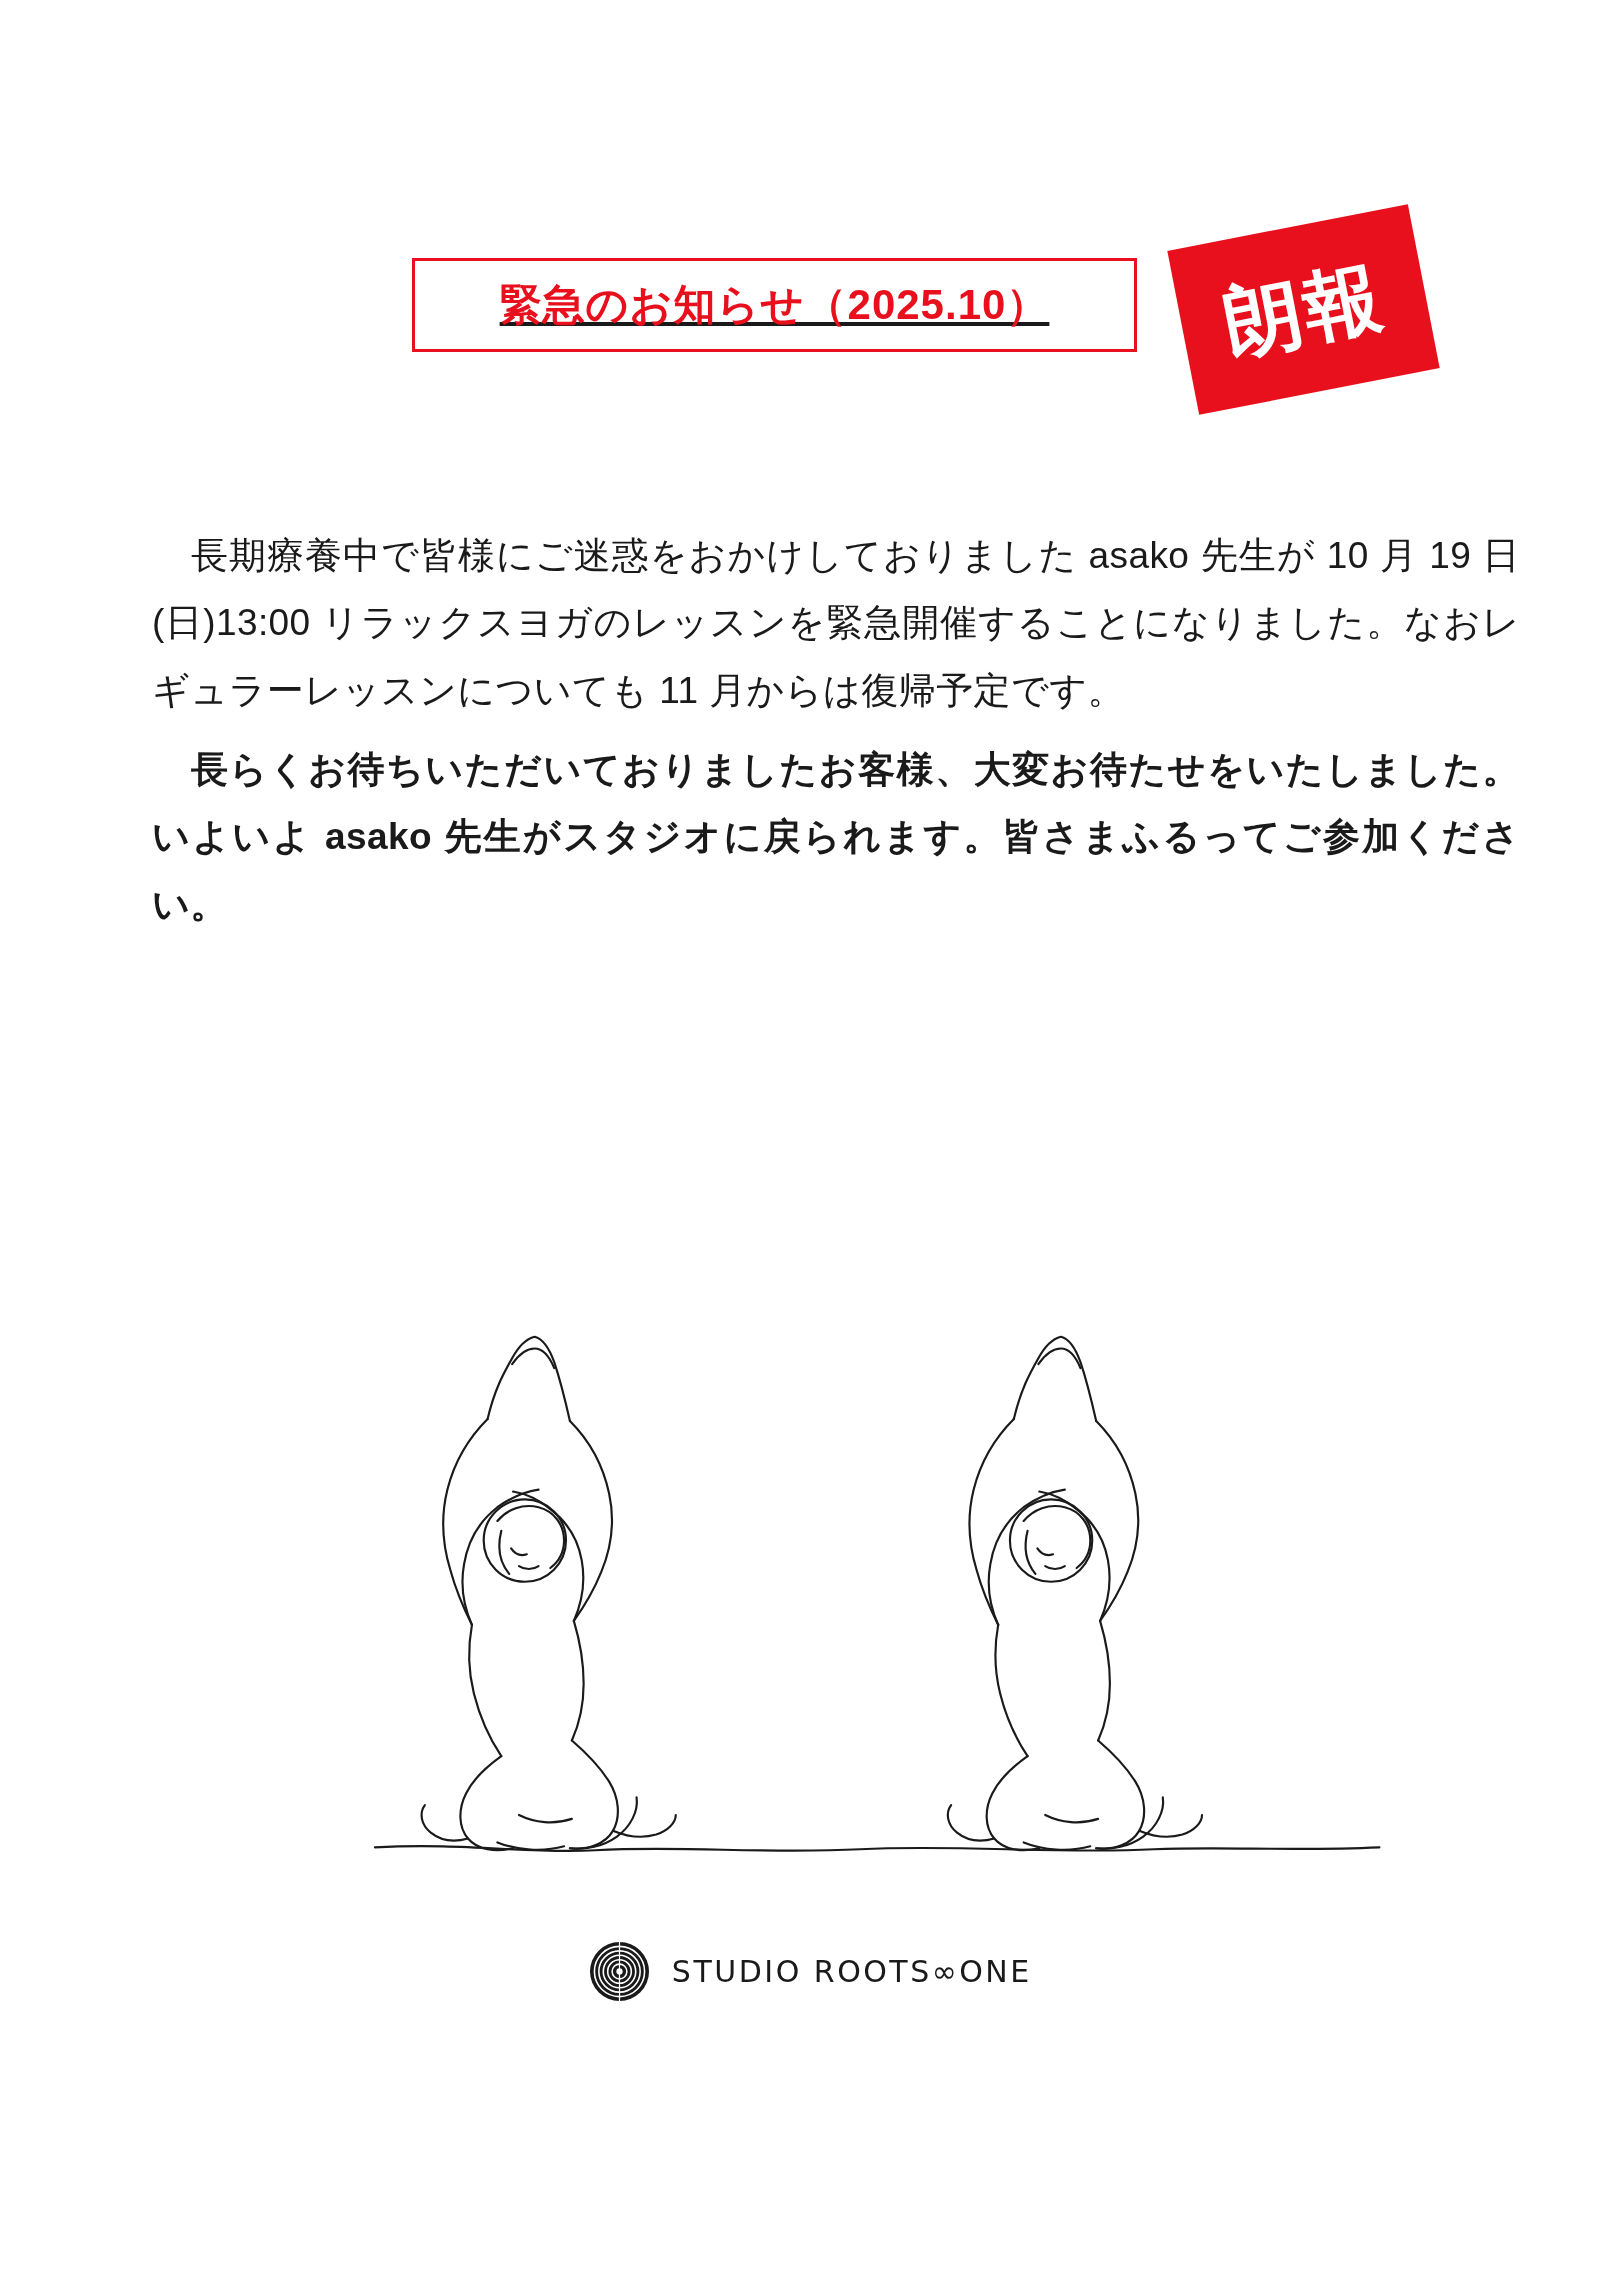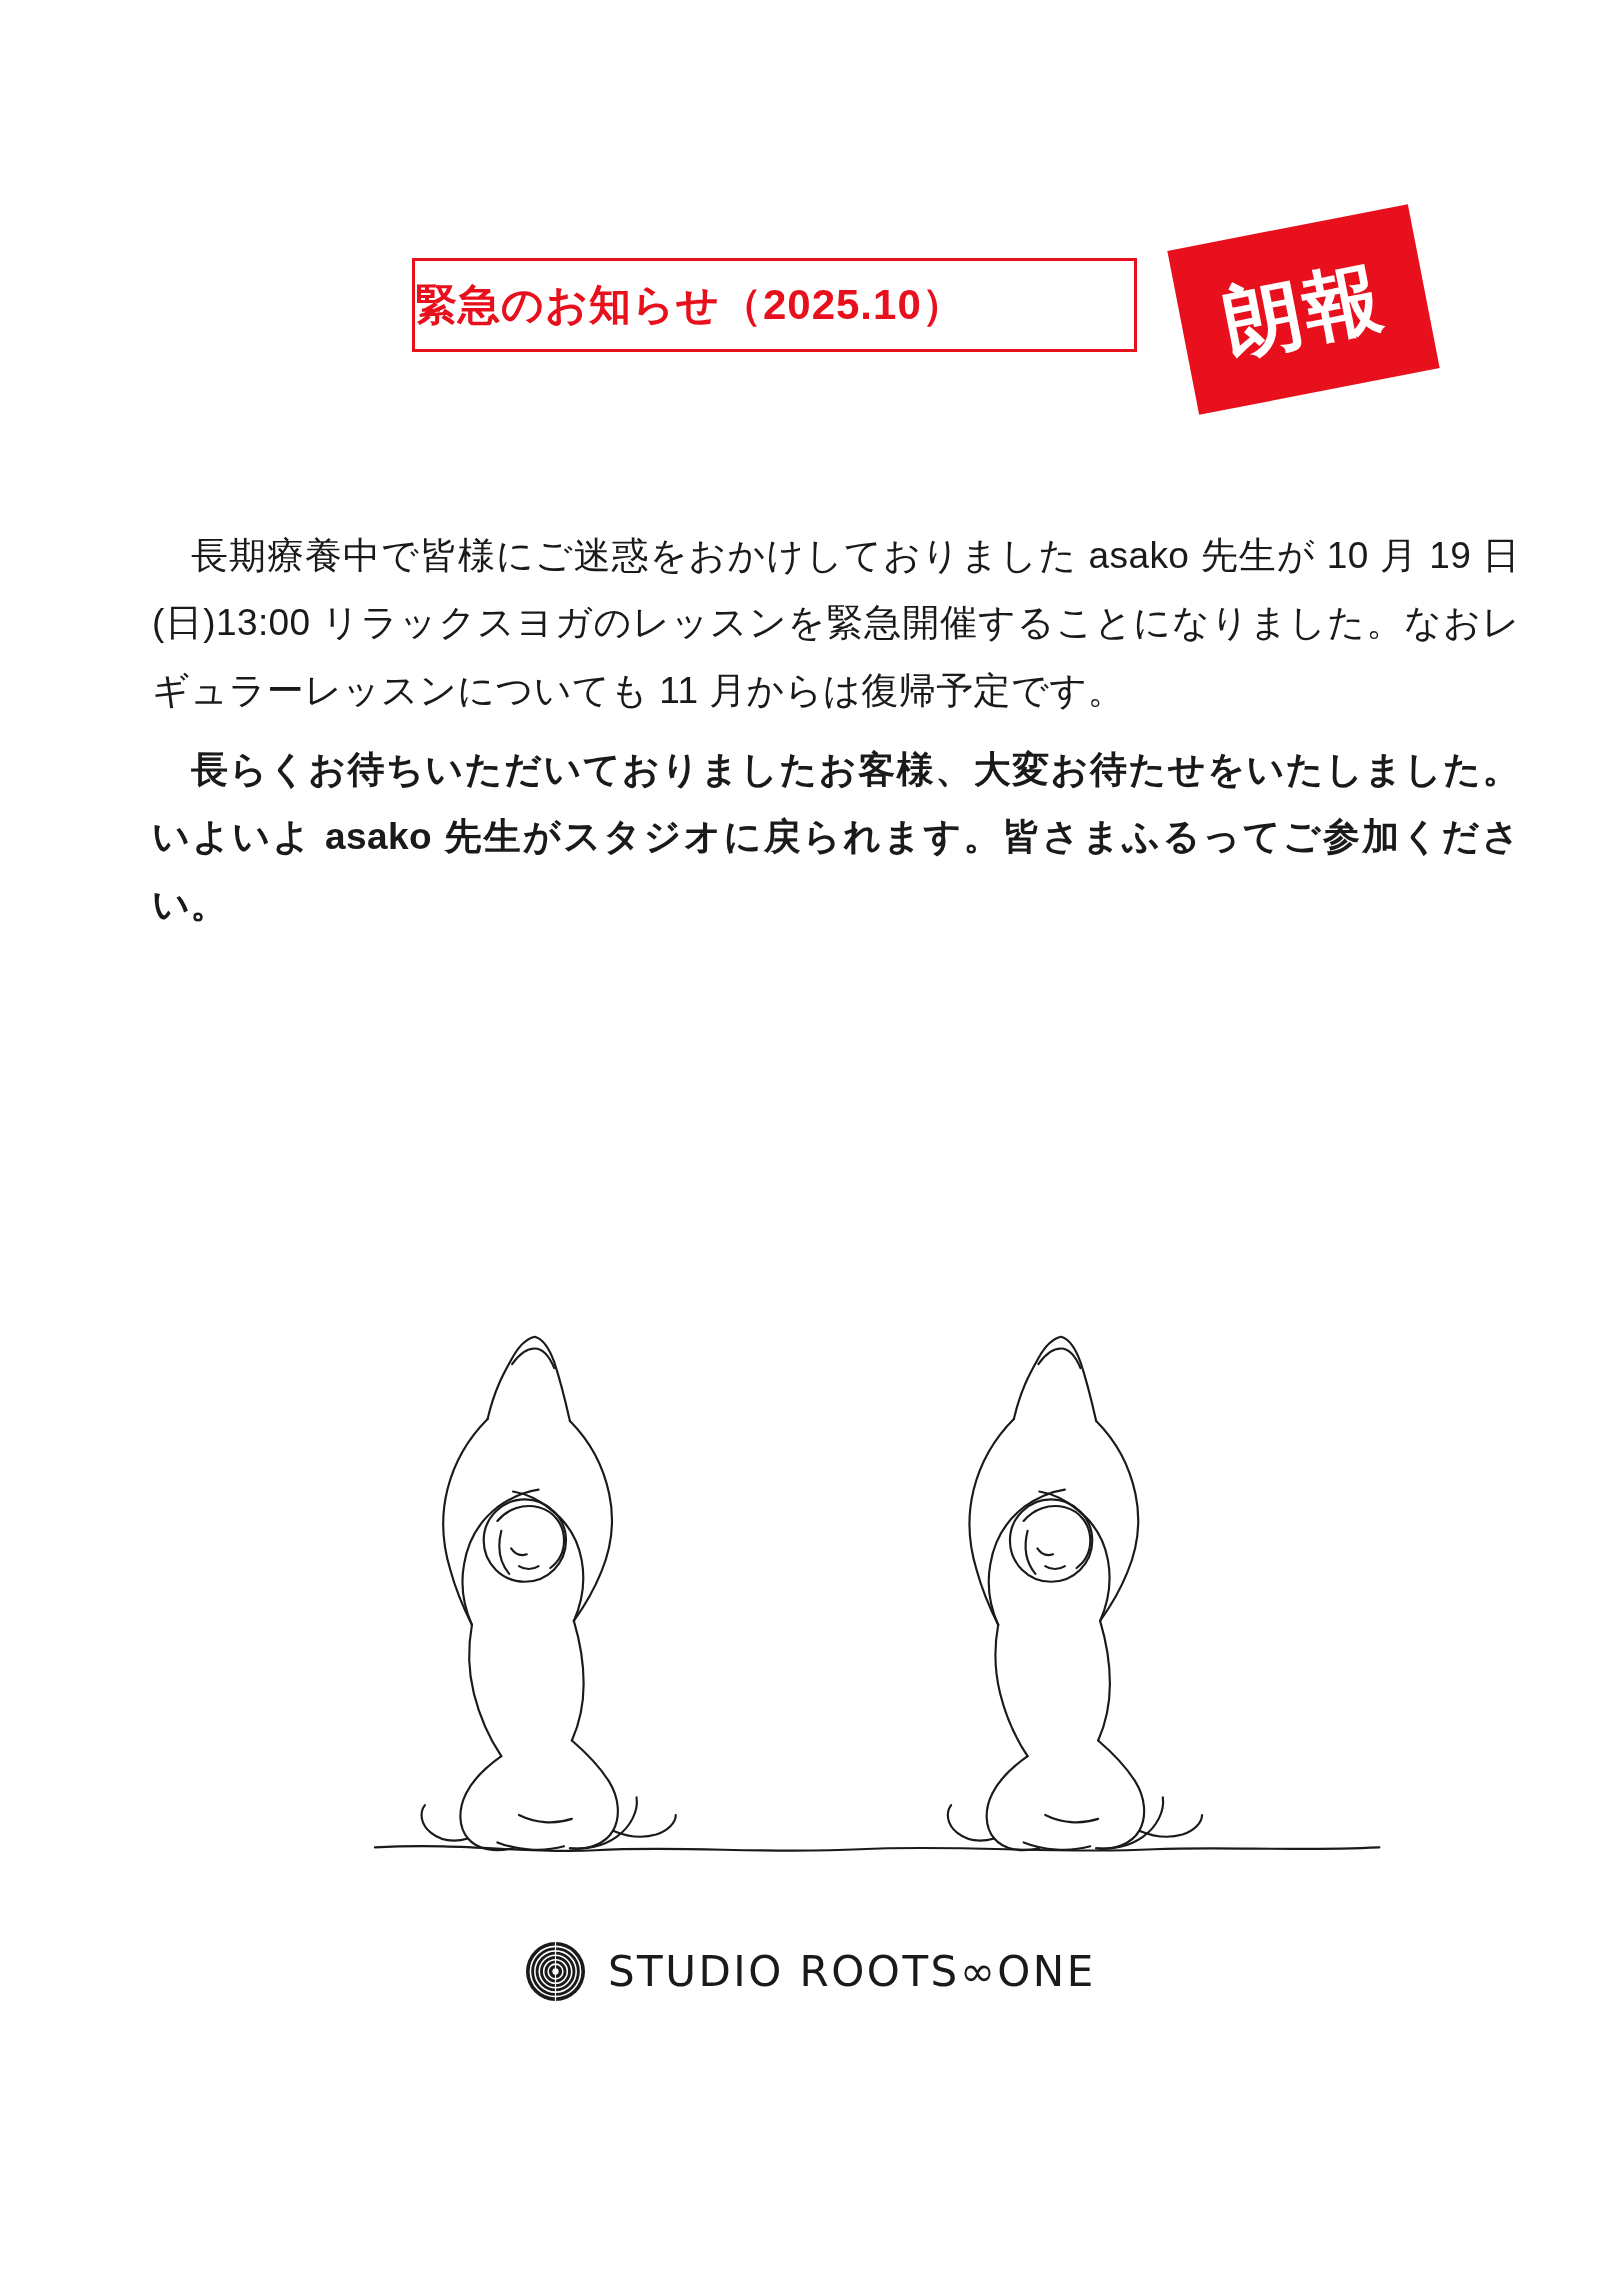--- a/index.html
+++ b/index.html
@@ -28,20 +28,22 @@
   .title-box {
     position: absolute;
     left: 412px;
     top: 7.8px;
     width: 725px;
     height: 94px;
     border: 3.9px solid #e8101c;
     box-sizing: border-box;
     display: flex;
     align-items: center;
+    justify-content: center;
+    text-decoration: underline;
   }
   .title-box-text {
     color: #e8101c;
     font-size: 42px;
     font-weight: bold;
     letter-spacing: 1px;
     white-space: nowrap;
   }
 
   .badge {
@@ -111,21 +113,21 @@
     align-items: center;
     justify-content: center;
     gap: 21.6px;
   }
   .logo-mark {
     width: 61px;
     height: 61px;
     flex: none;
   }
   .logo-text {
-    font-size: 42px;
+    font-size: 30px;
     letter-spacing: 2.5px;
     color: #1a1a1a;
     font-family: "DejaVu Sans", sans-serif;
     white-space: nowrap;
   }
 </style>
 </head>
 <body>
 
 <div class="header">

